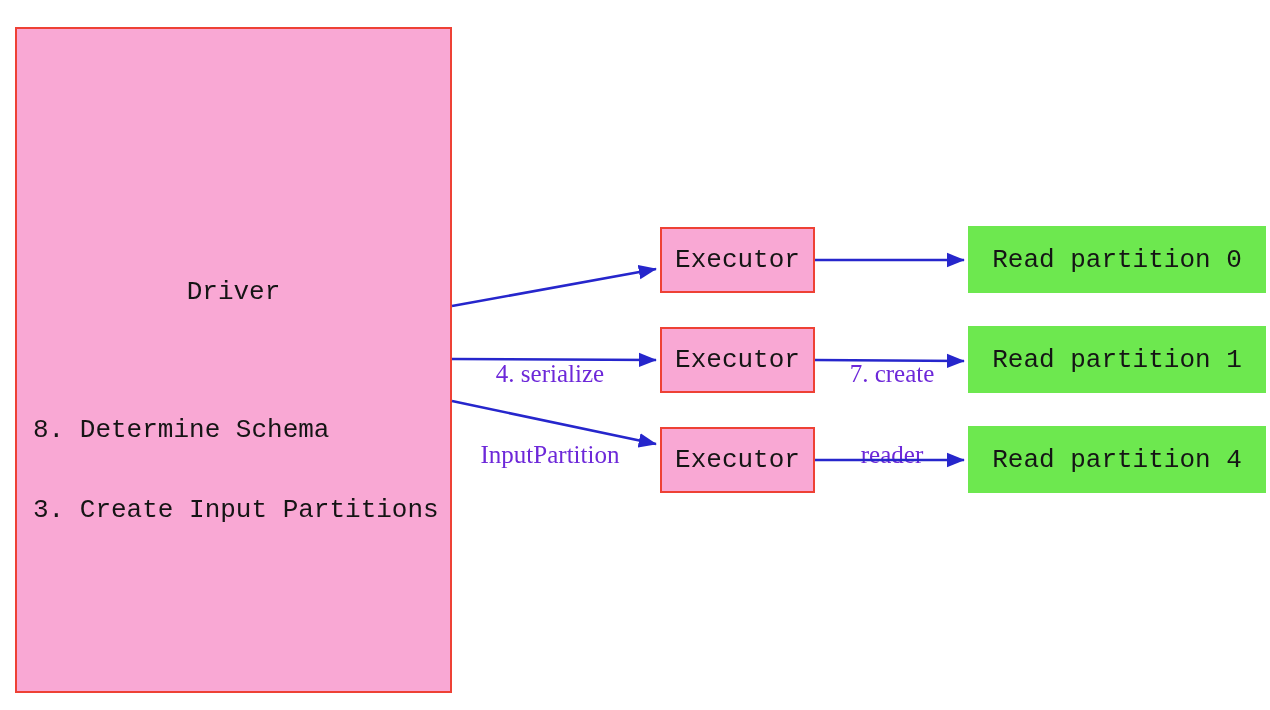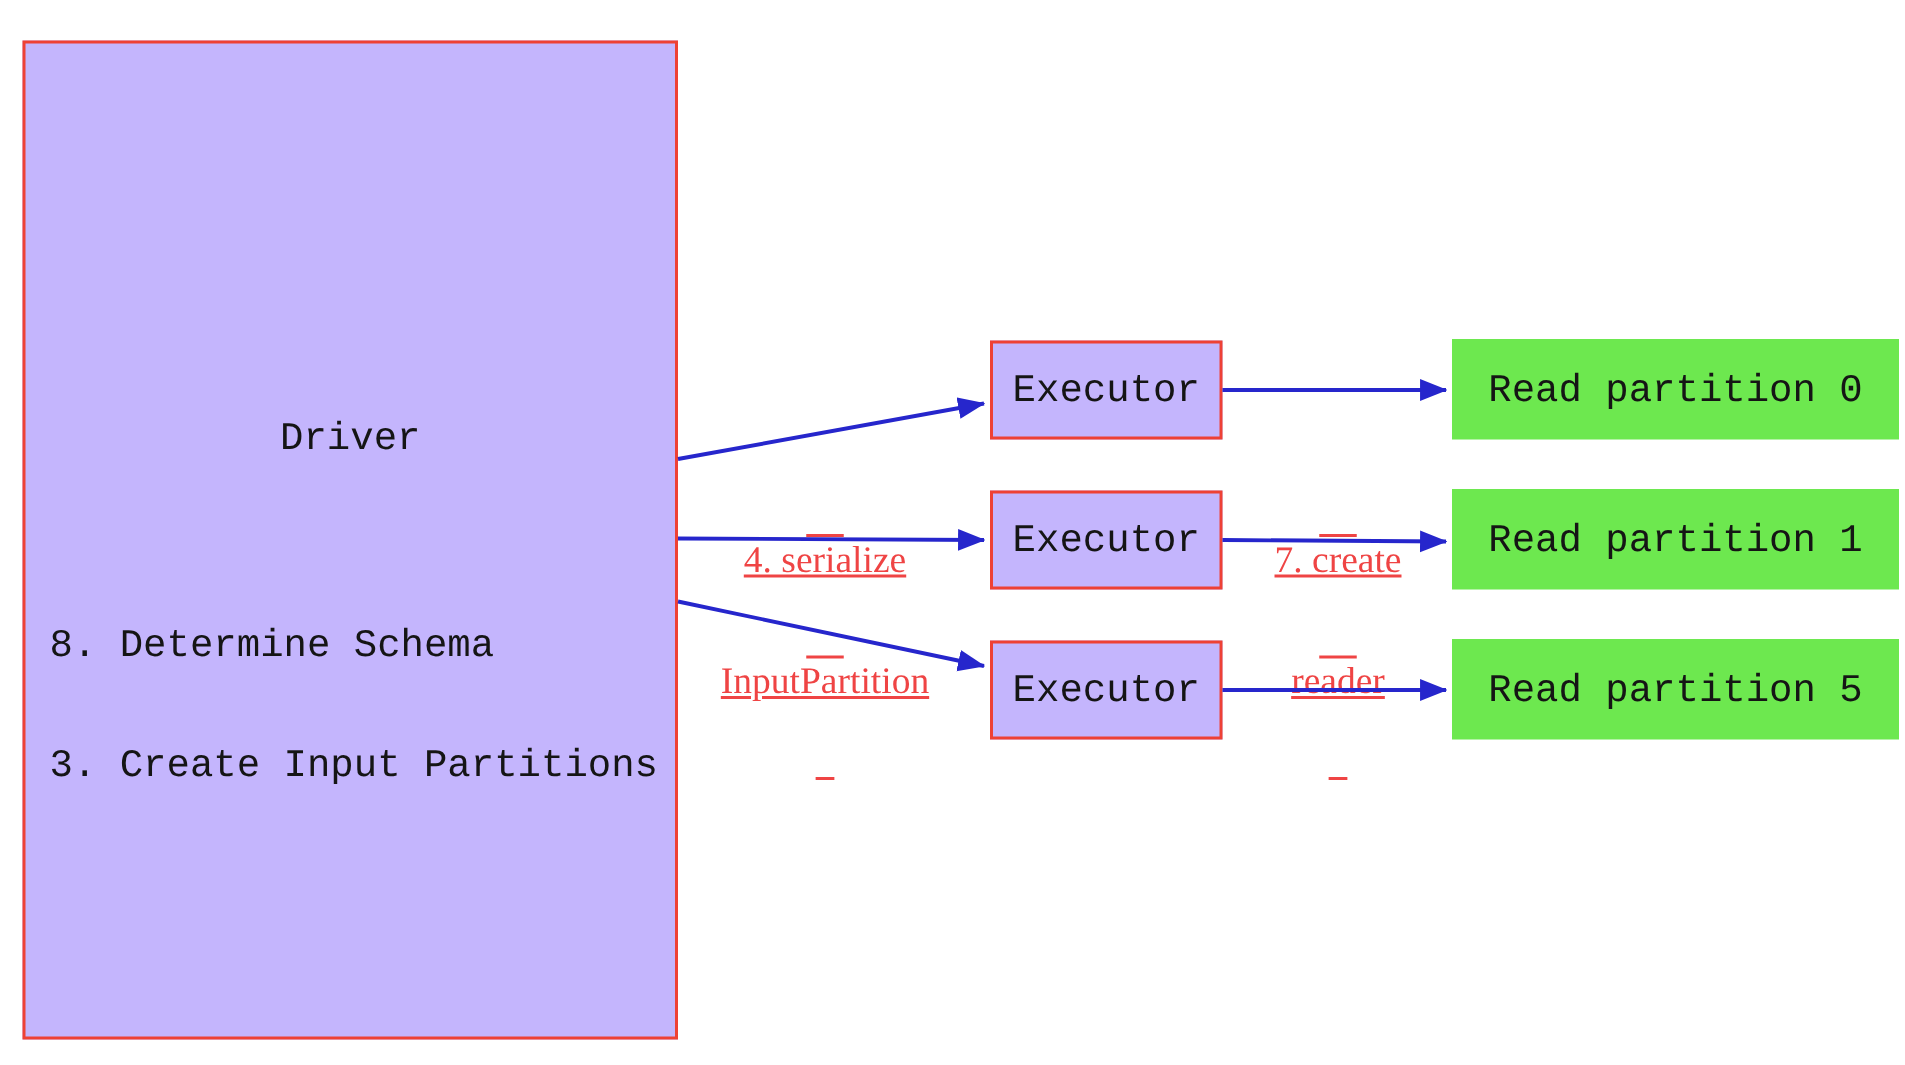--- a/index.html
+++ b/index.html
@@ -19,21 +19,21 @@
   .arrow-layer {
     position: absolute;
     left: 0; top: 0;
     width: 1270px; height: 710px;
     z-index: 3;
     pointer-events: none;
   }
   .box {
     position: absolute;
     box-sizing: border-box;
-    background: #c4b5fd;
+    background: #f9a8d4;
     border: 2px solid #ee4135;
     z-index: 2;
   }
   .driver-box {
     left: 15px; top: 27px;
     width: 437px; height: 666px;
   }
   .driver-title {
     position: absolute;
     left: 15px; top: 279px;
@@ -79,23 +79,22 @@
   .part-0 { top: 226px; }
   .part-1 { top: 326px; }
   .part-2 { top: 426px; }
   .edge-label {
     position: absolute;
     z-index: 2;
     font-family: "Liberation Serif", "DejaVu Serif", serif;
     font-size: 25px;
     line-height: 27px;
     text-align: center;
-    color: #ef4444;
+    color: #6d28d9;
     white-space: pre;
-    text-decoration: underline;
   }
   .label-serialize {
     left: 455px; top: 306px;
     width: 190px;
   }
   .label-reader {
     left: 828px; top: 306px;
     width: 128px;
   }
 </style>
@@ -110,21 +109,21 @@
     <div>8. Determine Schema</div>
     <div>3. Create Input Partitions</div>
   </div>
 
   <div class="box executor-box exec-0">Executor</div>
   <div class="box executor-box exec-1">Executor</div>
   <div class="box executor-box exec-2">Executor</div>
 
   <div class="partition-box part-0">Read partition 0</div>
   <div class="partition-box part-1">Read partition 1</div>
-  <div class="partition-box part-2">Read partition 5</div>
+  <div class="partition-box part-2">Read partition 4</div>
 
   <div class="edge-label label-serialize">
     <div>4. serialize</div>
     <div>InputPartition</div>
   </div>
   <div class="edge-label label-reader">
     <div>7. create</div>
     <div>reader</div>
   </div>
 

